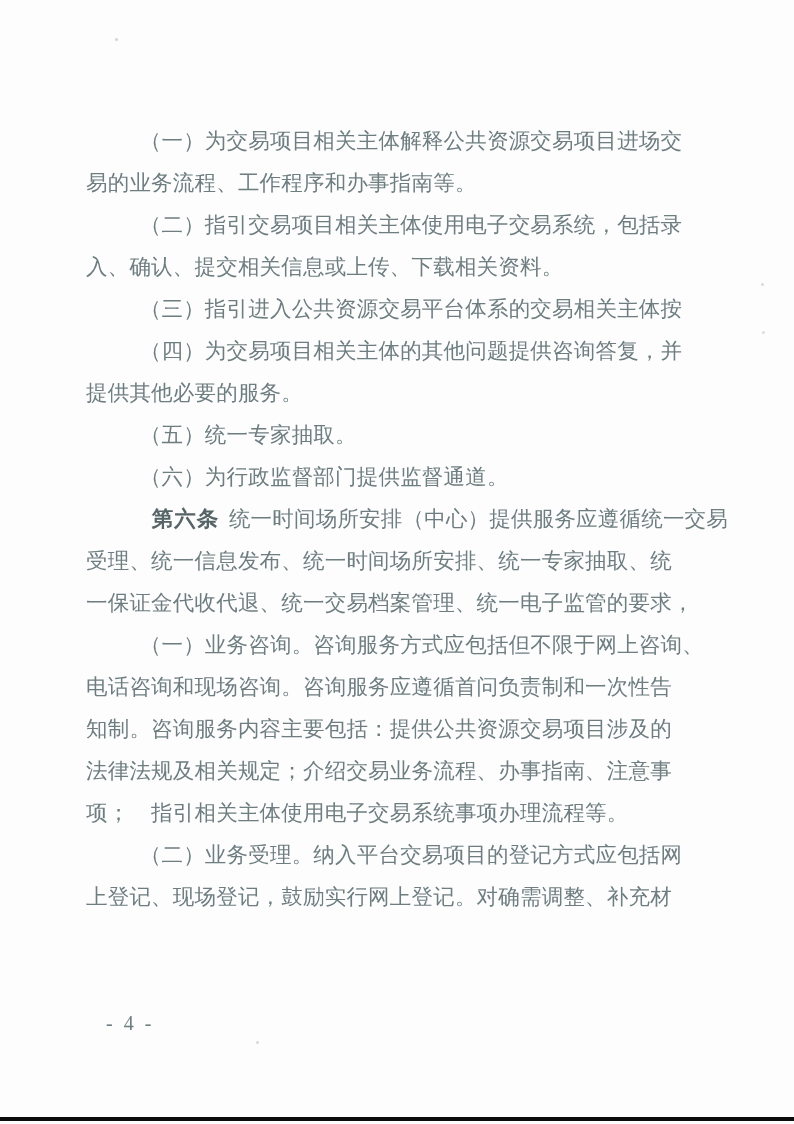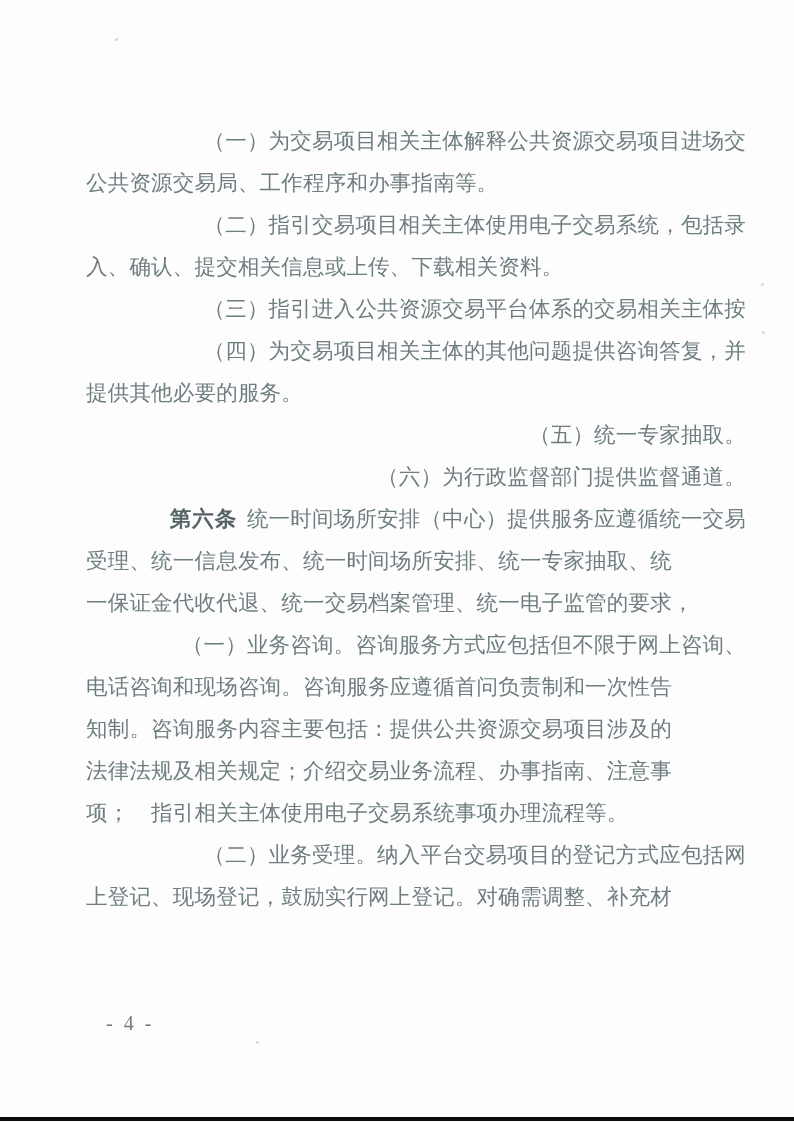--- a/index.html
+++ b/index.html
@@ -29,21 +29,20 @@
     height: 42px;
     line-height: 42px;
     font-size: 21.5px;
     letter-spacing: 0.2px;
     color: var(--text-color, #6e7d80);
     white-space: pre;
     text-rendering: optimizeLegibility;
   }
   .line.indent {
     text-indent: 2.5em;
-    text-align: right;
   }
   .seg {
     text-indent: 0;
   }
   .seg.bold {
     font-family: "Liberation Sans", "DejaVu Sans", sans-serif;
     font-weight: 700;
     letter-spacing: 1px;
     color: var(--bold-color, #566467);
     margin-right: 0.45em;
@@ -82,21 +81,21 @@
 </head>
 <body style="background: rgb(253, 253, 253);">
 
 <div class="page">
 
   <div class="specks"></div>
 
   <div class="content">
 
   <div class="line indent"><span class="seg">（一）为交易项目相关主体解释公共资源交易项目进场交</span></div>
-      <div class="line"><span class="seg">公共资源交易局、工作程序和办事指南等。</span></div>
+      <div class="line"><span class="seg">易的业务流程、工作程序和办事指南等。</span></div>
       <div class="line indent"><span class="seg">（二）指引交易项目相关主体使用电子交易系统，包括录</span></div>
       <div class="line"><span class="seg">入、确认、提交相关信息或上传、下载相关资料。</span></div>
       <div class="line indent"><span class="seg">（三）指引进入公共资源交易平台体系的交易相关主体按</span></div>
       <div class="line indent"><span class="seg">（四）为交易项目相关主体的其他问题提供咨询答复，并</span></div>
       <div class="line"><span class="seg">提供其他必要的服务。</span></div>
       <div class="line indent"><span class="seg">（五）统一专家抽取。</span></div>
       <div class="line indent"><span class="seg">（六）为行政监督部门提供监督通道。</span></div>
       <div class="line indent"><span class="seg bold">第六条</span><span class="seg">统一时间场所安排（中心）提供服务应遵循统一交易</span></div>
       <div class="line"><span class="seg">受理、统一信息发布、统一时间场所安排、统一专家抽取、统</span></div>
       <div class="line"><span class="seg">一保证金代收代退、统一交易档案管理、统一电子监管的要求，</span></div>

